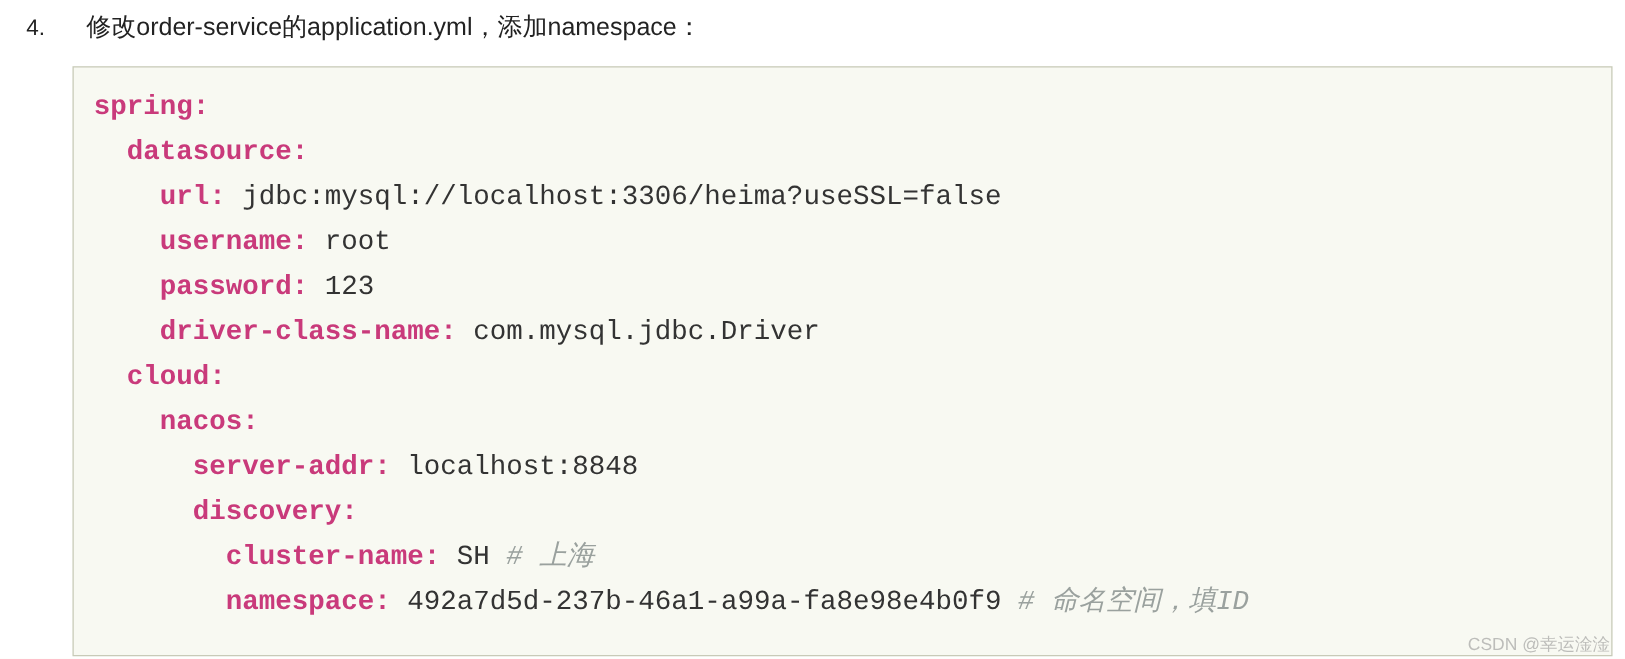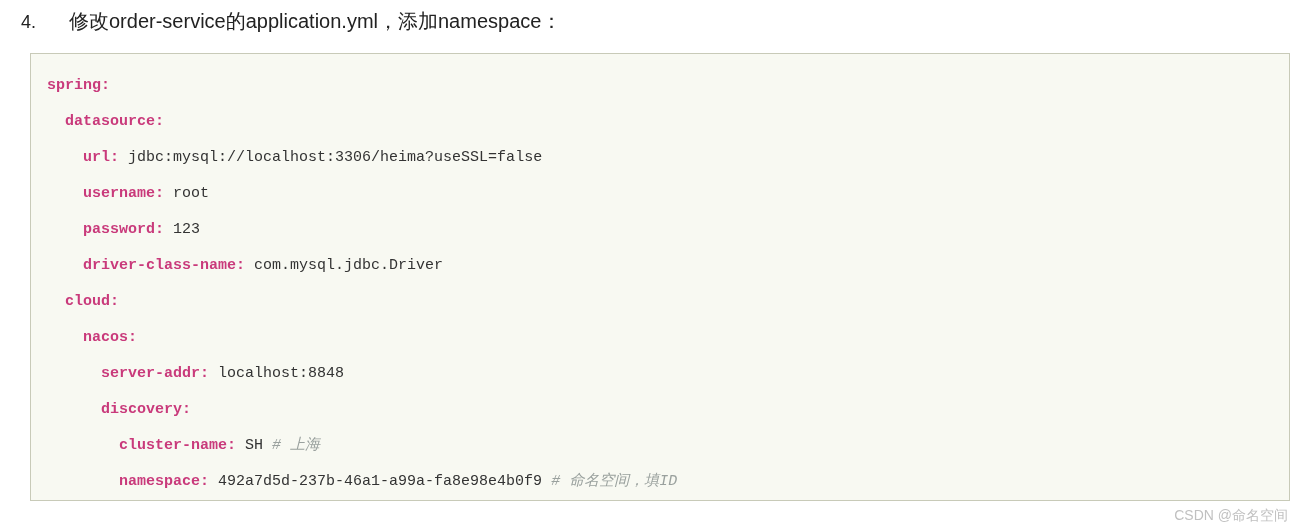--- a/index.html
+++ b/index.html
@@ -8,26 +8,26 @@
       background: #fff;
       width: 1300px;
       height: 527px;
       padding: 8px 10px;
       color: #333;
     }
     .step-line { display: flex; align-items: baseline; gap: 14px; margin-bottom: 18px; }
     .step-num { font-size: 18px; color: #222; min-width: 26px; text-align: right; }
     .step-text { font-size: 20px; color: #222; margin-left: 19px; }
     .code-block {
-      margin-left: 20px;
+      margin-left: 48px;
       background: #f8f9f2;
       border: 1px solid #c8cab8;
-      padding: 14px 16px 0 16px;
+      padding: 14px 16px 24px 16px;
       font-family: "Consolas", "Monaco", "Courier New", monospace;
-      font-size: 15px;
+      font-size: 22px;
       line-height: 36px;
       white-space: pre;
       overflow: hidden;
     }
     .k  { color: #c93a7b; font-weight: bold; } 
     .c  { color: #c93a7b; font-weight: bold; } 
     .v  { color: #333; } 
     .cm { color: #9aa19e; font-style: italic; } 
     .watermark {
       position: fixed;
@@ -52,13 +52,13 @@
     <span class="k">username</span><span class="c">:</span> <span class="v">root</span>
     <span class="k">password</span><span class="c">:</span> <span class="v">123</span>
     <span class="k">driver-class-name</span><span class="c">:</span> <span class="v">com.mysql.jdbc.Driver</span>
   <span class="k">cloud</span><span class="c">:</span>
     <span class="k">nacos</span><span class="c">:</span>
       <span class="k">server-addr</span><span class="c">:</span> <span class="v">localhost:8848</span>
       <span class="k">discovery</span><span class="c">:</span>
         <span class="k">cluster-name</span><span class="c">:</span> <span class="v">SH</span> <span class="cm"># 上海</span>
         <span class="k">namespace</span><span class="c">:</span> <span class="v">492a7d5d-237b-46a1-a99a-fa8e98e4b0f9</span> <span class="cm"># 命名空间，填ID</span></div>
 
-<div class="watermark">CSDN @命名空间</div>
+<div class="watermark">CSDN @幸运淦淦</div>
 
 </body></html>

